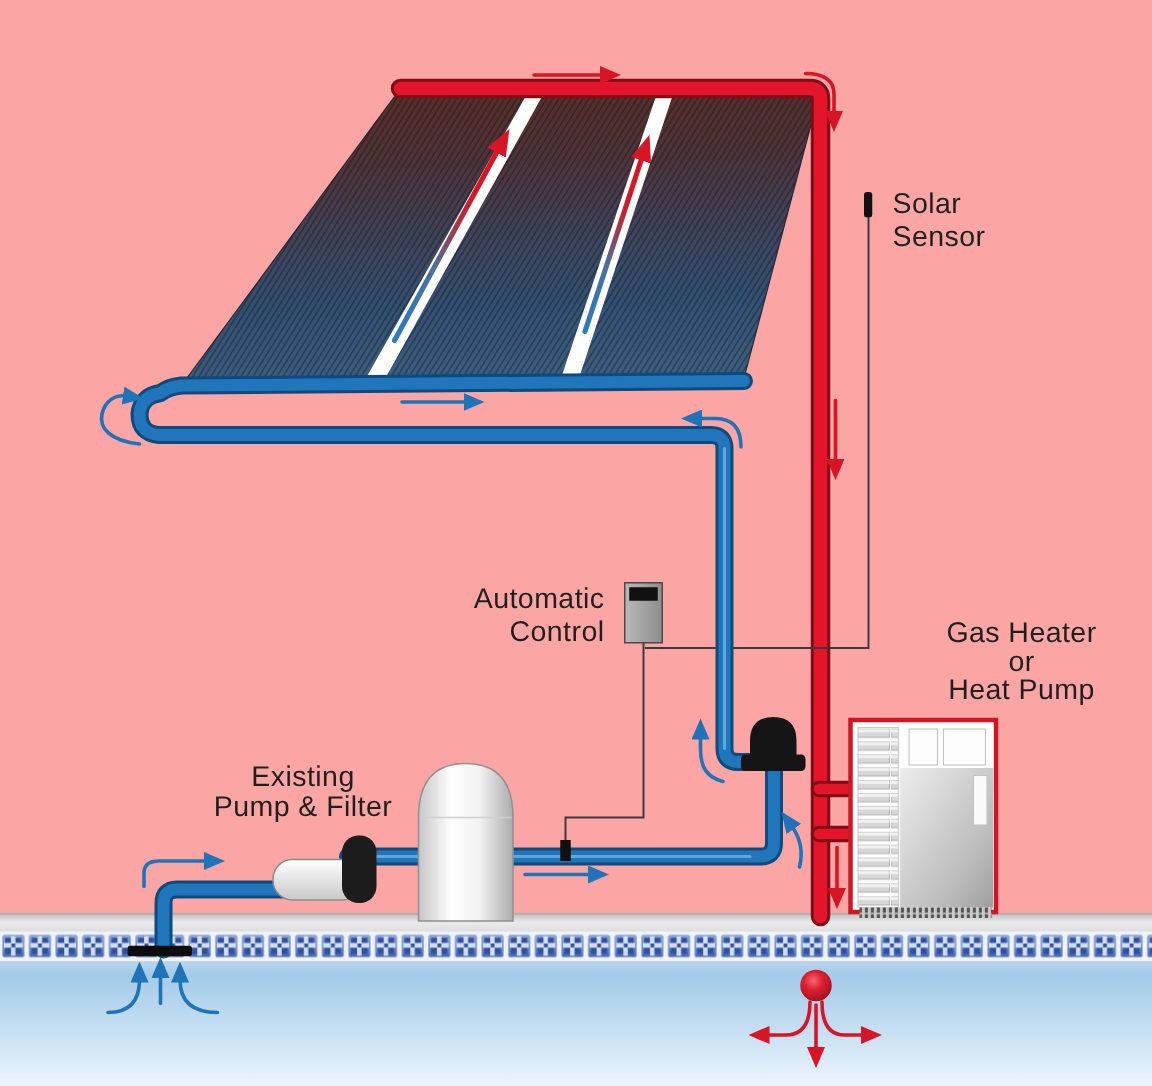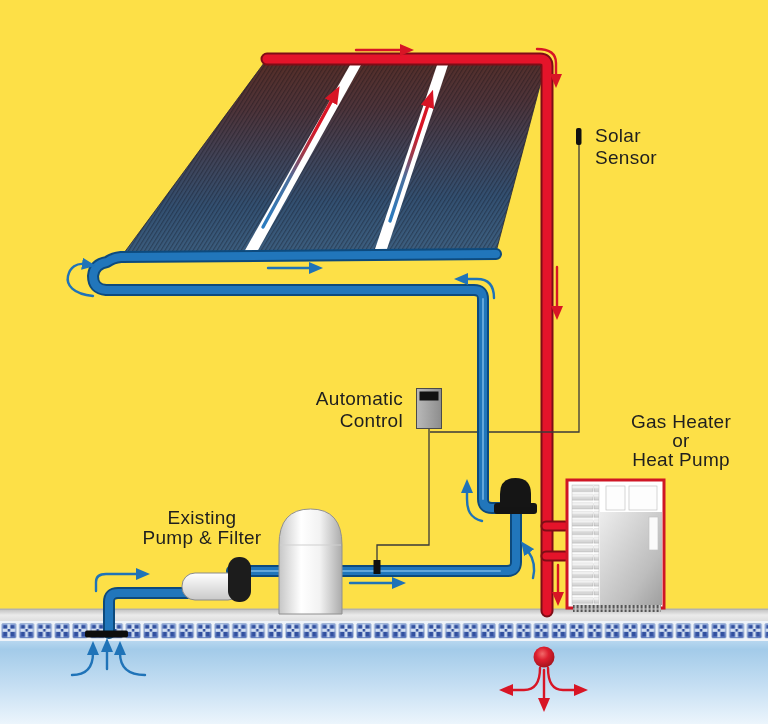--- a/index.html
+++ b/index.html
@@ -1,16 +1,16 @@
 <!DOCTYPE html>
 <html style="--hot-pipe: #e4142a; --hot-pipe-edge: #7e0d16; --cold-pipe: #2176bb; --cold-pipe-edge: #0d4a7d; --hot-arrow: #d81525; --cold-arrow: #1f73b8; --panel-hot: #572e26; --panel-cold: #3c5e7f; --pool-tile: #4a66b4; --water: #a3cbe9; --label-text: #1f1f1f;"><head>
 <meta charset="utf-8">
 <style>
   html,body{margin:0;padding:0;background:#ffffff;}
-  .canvas{width:768px;height:724px;position:relative;overflow:hidden;background:#fde047;}
+  .canvas{width:768px;height:724px;position:relative;overflow:hidden;background:#fca5a5;}
   svg{display:block;}
   
   .po{fill:none;stroke:var(--cold-pipe-edge,#0d4a7d);stroke-linecap:round;stroke-linejoin:round;}
   .pi{fill:none;stroke:var(--cold-pipe,#2176bb);stroke-linecap:round;stroke-linejoin:round;}
   .ph{fill:none;stroke:#6db0e0;stroke-linecap:round;stroke-linejoin:round;opacity:.85;}
   .ro{fill:none;stroke:var(--hot-pipe-edge,#7e0d16);stroke-linecap:round;stroke-linejoin:round;}
   .ri{fill:none;stroke:var(--hot-pipe,#e4142a);stroke-linecap:round;stroke-linejoin:round;}
   .arrC{fill:none;stroke:var(--cold-arrow,#1f73b8);stroke-width:2.4;stroke-linecap:round;}
   .arrH{fill:none;stroke:var(--hot-arrow,#d81525);stroke-width:2.4;stroke-linecap:round;}
   .wire{fill:none;stroke:#3a3a3a;stroke-width:1.3;}

